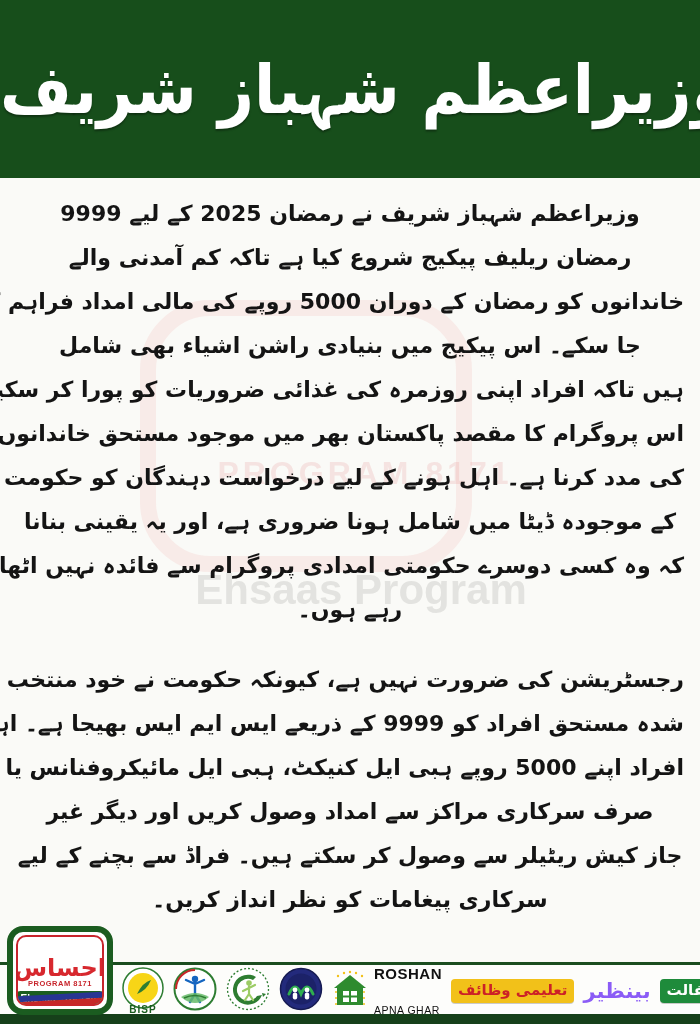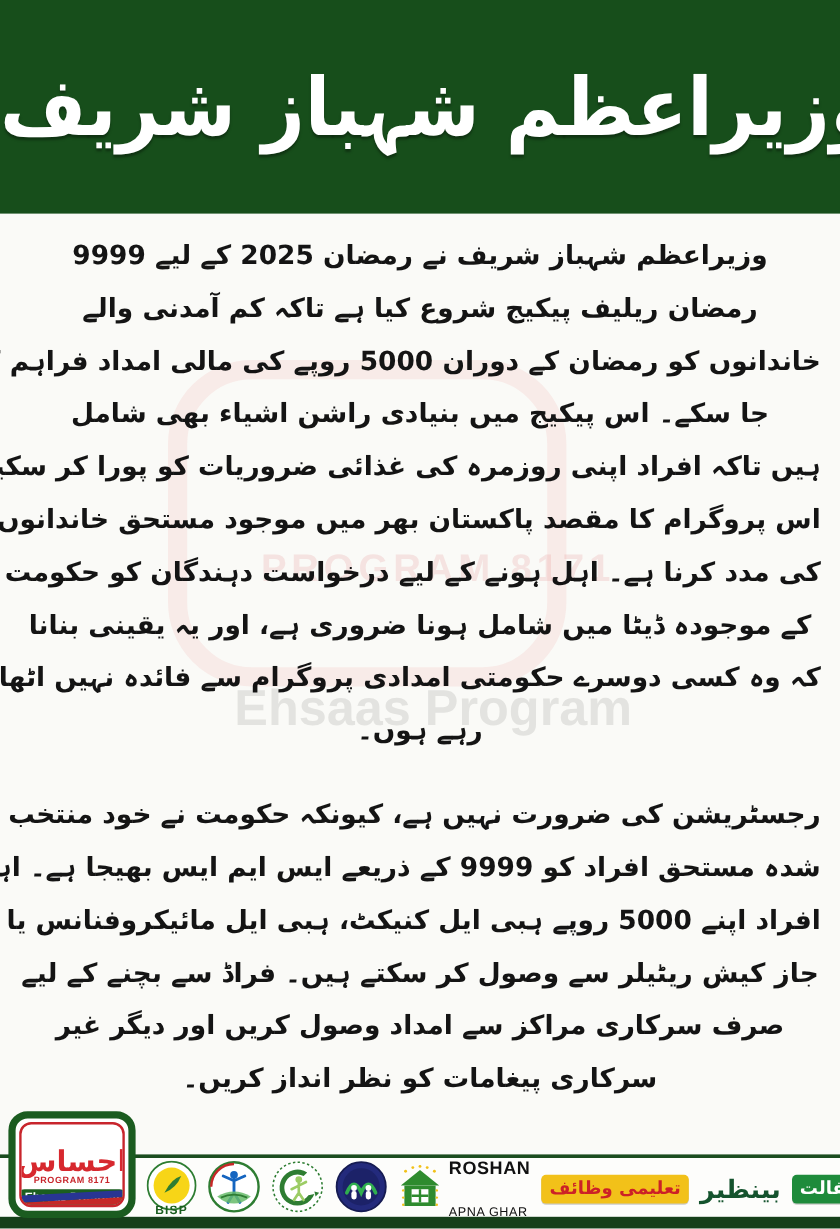--- a/index.html
+++ b/index.html
@@ -94,21 +94,21 @@
   .roshan-line1{font-size:15px;font-weight:bold;letter-spacing:.5px;}
   .roshan-line2{font-size:10.5px;font-weight:normal;letter-spacing:.5px;}
   .badge{
     direction:rtl;
     font-weight:bold;border-radius:4px;padding:2px 7px 4px;
     font-size:15px;white-space:nowrap;
   }
   .badge-yellow{background:#f2c119;color:#cc2127;box-shadow:0 1px 0 rgba(0,0,0,.2);text-align:center;}
   .badge-green{background:#1e8b3b;color:#ffffff;box-shadow:0 1px 0 rgba(0,0,0,.2);}
   .benazir-word{
-    direction:rtl;color:#14532d;font-weight:bold;font-size:21px;white-space:nowrap;
+    direction:rtl;color:#8b5cf6;font-weight:bold;font-size:21px;white-space:nowrap;
   }
 
   
   .ehsaas-logo{
     position:absolute;left:7px;top:926px;width:106px;height:89px;
     background:#ffffff;
     border:6px solid #1b5c20;
     border-radius:16px;
     box-sizing:border-box;
     z-index:5;
@@ -160,22 +160,22 @@
       <div class="line">اس پروگرام کا مقصد پاکستان بھر میں موجود مستحق خاندانوں</div>
       <div class="line">کی مدد کرنا ہے۔ اہل ہونے کے لیے درخواست دہندگان کو حکومت</div>
       <div class="line">کے موجودہ ڈیٹا میں شامل ہونا ضروری ہے، اور یہ یقینی بنانا</div>
       <div class="line">کہ وہ کسی دوسرے حکومتی امدادی پروگرام سے فائدہ نہیں اٹھا</div>
       <div class="line">رہے ہوں۔</div>
     </div>
     <div class="para para2" dir="rtl">
       <div class="line">رجسٹریشن کی ضرورت نہیں ہے، کیونکہ حکومت نے خود منتخب</div>
       <div class="line">شدہ مستحق افراد کو 9999 کے ذریعے ایس ایم ایس بھیجا ہے۔ اہل</div>
       <div class="line">افراد اپنے 5000 روپے ہبی ایل کنیکٹ، ہبی ایل مائیکروفنانس یا</div>
+      <div class="line">صرف سرکاری مراکز سے امداد وصول کریں اور دیگر غیر</div>
       <div class="line">جاز کیش ریٹیلر سے وصول کر سکتے ہیں۔ فراڈ سے بچنے کے لیے</div>
-      <div class="line">صرف سرکاری مراکز سے امداد وصول کریں اور دیگر غیر</div>
       <div class="line">سرکاری پیغامات کو نظر انداز کریں۔</div>
     </div>
   </div>
 
   <div class="footer-strip"></div>
   <div class="bottom-bar"></div>
 
   <div class="ehsaas-logo">
     <div class="ehsaas-inner">
       <div class="ehsaas-urdu">احساس</div>

